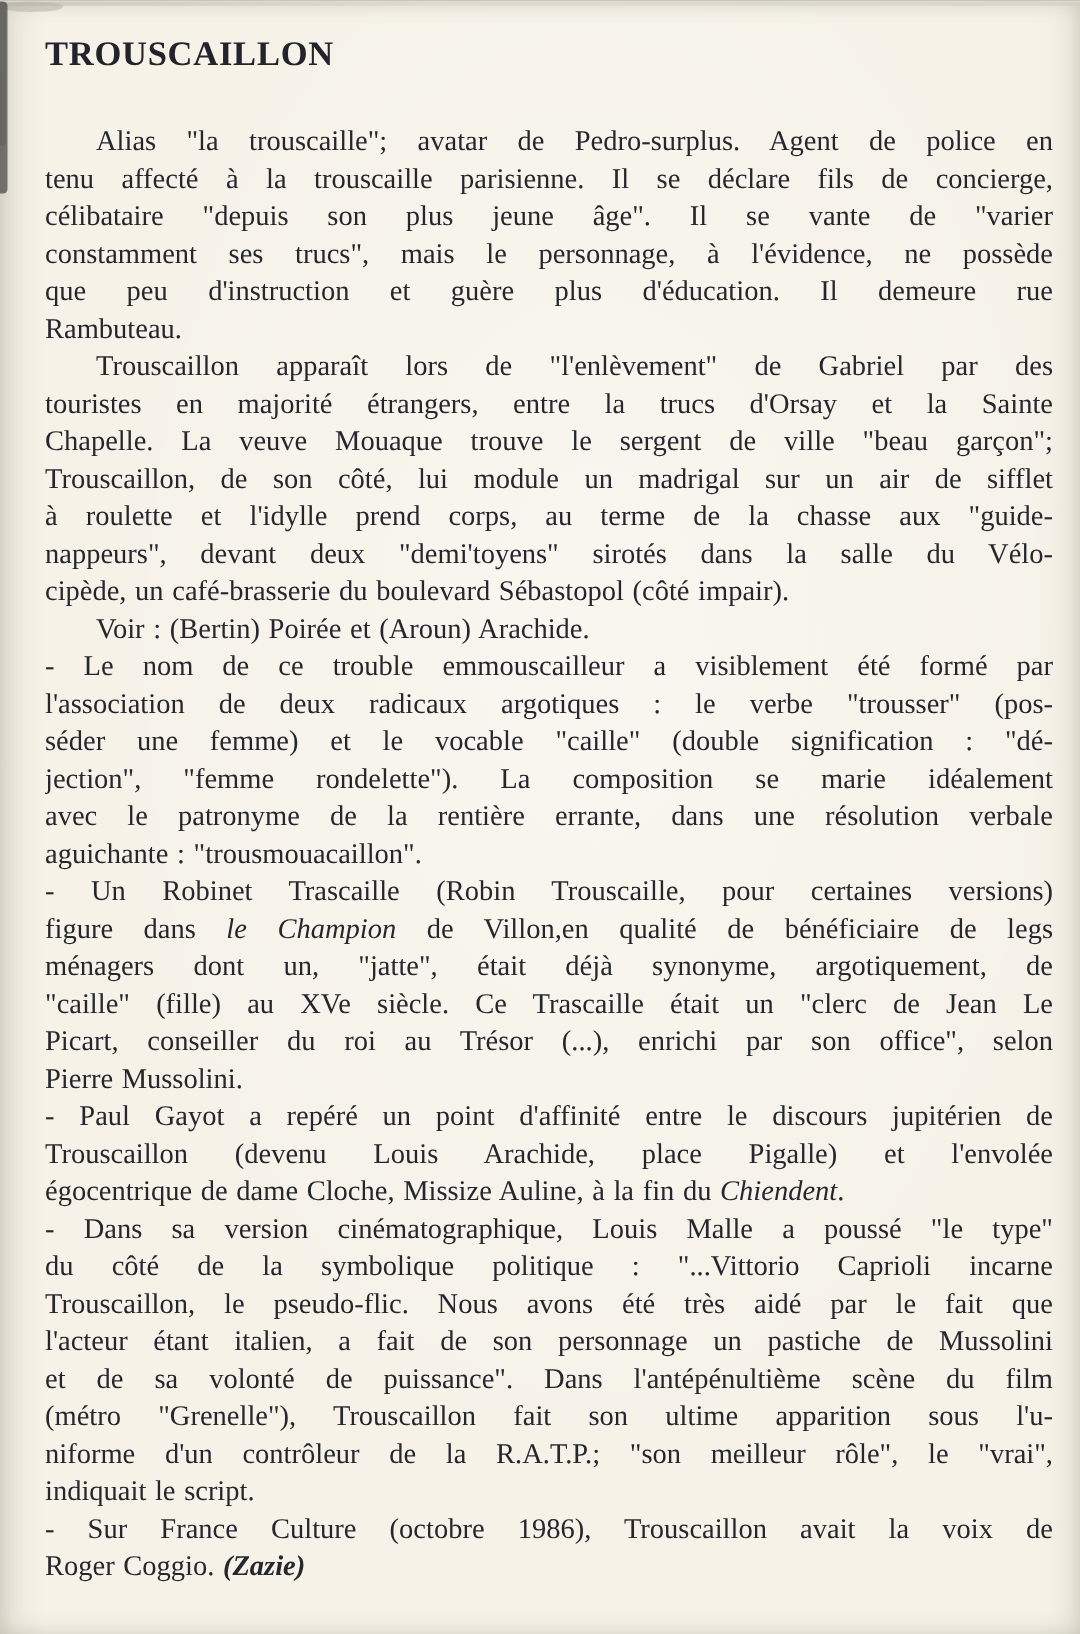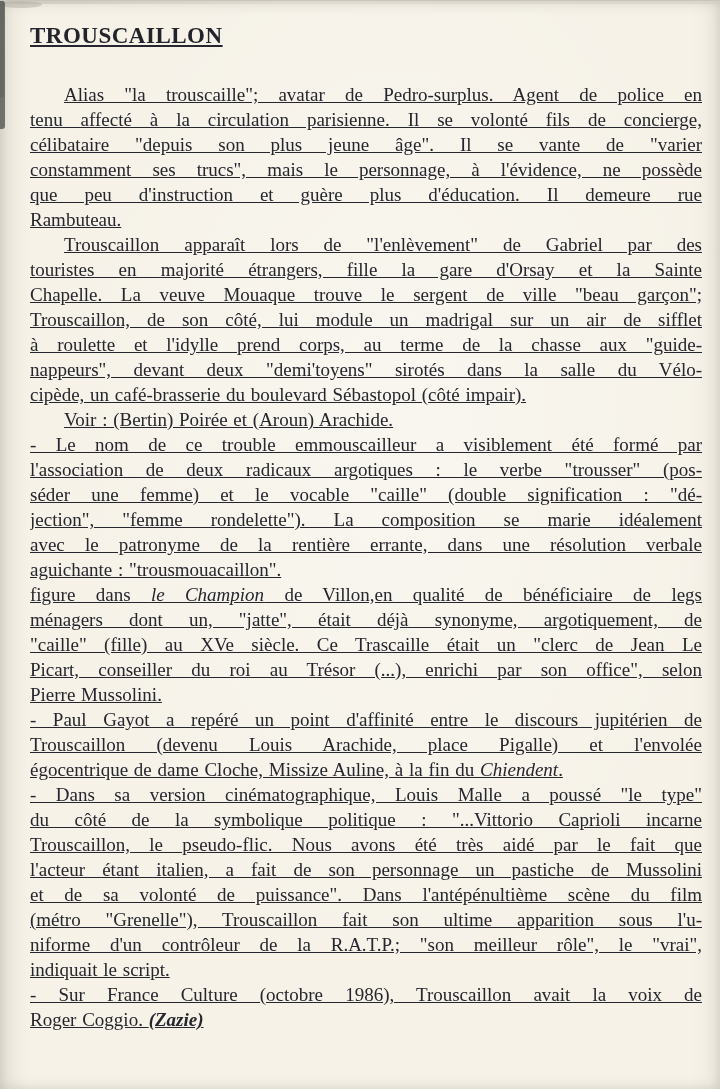--- a/index.html
+++ b/index.html
@@ -20,21 +20,20 @@
     border-top: 1px solid #c9c5ba;
     overflow: hidden;
     font-family: "Liberation Serif", "DejaVu Serif", serif;
     color: #26262e;
   }
   .content {
     position: absolute;
     top: 22px;
     left: 30px;
     right: 18px;
-    text-decoration: underline;
   }
   .title {
     font-size: 23px;
     font-weight: bold;
     letter-spacing: 0.5px;
     line-height: 26px;
     margin: 0 0 33px 0;
     color: #23232c;
   }
   .body-text {
@@ -76,47 +75,48 @@
   <div class="artifact edge-mark-1"></div>
   <div class="artifact edge-mark-2"></div>
   <div class="artifact edge-mark-3"></div>
   <div class="artifact edge-mark-4"></div>
 
   <div class="content">
     <h1 class="title">TROUSCAILLON</h1>
     <div class="body-text">
         <div class="para">
           <div class="line first-indent">Alias "la trouscaille"; avatar de Pedro-surplus. Agent de police en</div>
-          <div class="line">tenu affecté à la circulation parisienne. Il se volonté fils de concierge,</div>
+          <div class="line">tenu affecté à la trouscaille parisienne. Il se déclare fils de concierge,</div>
           <div class="line">célibataire "depuis son plus jeune âge". Il se vante de "varier</div>
           <div class="line">constamment ses trucs", mais le personnage, à l'évidence, ne possède</div>
           <div class="line">que peu d'instruction et guère plus d'éducation. Il demeure rue</div>
           <div class="line last">Rambuteau.</div>
         </div>
         <div class="para">
           <div class="line first-indent">Trouscaillon apparaît lors de "l'enlèvement" de Gabriel par des</div>
-          <div class="line">touristes en majorité étrangers, fille la gare d'Orsay et la Sainte</div>
+          <div class="line">touristes en majorité étrangers, entre la trucs d'Orsay et la Sainte</div>
           <div class="line">Chapelle. La veuve Mouaque trouve le sergent de ville "beau garçon";</div>
           <div class="line">Trouscaillon, de son côté, lui module un madrigal sur un air de sifflet</div>
           <div class="line">à roulette et l'idylle prend corps, au terme de la chasse aux "guide-</div>
           <div class="line">nappeurs", devant deux "demi'toyens" sirotés dans la salle du Vélo-</div>
           <div class="line last">cipède, un café-brasserie du boulevard Sébastopol (côté impair).</div>
         </div>
         <div class="para">
           <div class="line last first-indent">Voir : (Bertin) Poirée et (Aroun) Arachide.</div>
         </div>
         <div class="para">
           <div class="line">- Le nom de ce trouble emmouscailleur a visiblement été formé par</div>
           <div class="line">l'association de deux radicaux argotiques : le verbe "trousser" (pos-</div>
           <div class="line">séder une femme) et le vocable "caille" (double signification : "dé-</div>
           <div class="line">jection", "femme rondelette"). La composition se marie idéalement</div>
           <div class="line">avec le patronyme de la rentière errante, dans une résolution verbale</div>
           <div class="line last">aguichante : "trousmouacaillon".</div>
         </div>
         <div class="para">
+          <div class="line">- Un Robinet Trascaille (Robin Trouscaille, pour certaines versions)</div>
           <div class="line">figure dans <em>le Champion</em> de Villon,en qualité de bénéficiaire de legs</div>
           <div class="line">ménagers dont un, "jatte", était déjà synonyme, argotiquement, de</div>
           <div class="line">"caille" (fille) au XVe siècle. Ce Trascaille était un "clerc de Jean Le</div>
           <div class="line">Picart, conseiller du roi au Trésor (...), enrichi par son office", selon</div>
           <div class="line last">Pierre Mussolini.</div>
         </div>
         <div class="para">
           <div class="line">- Paul Gayot a repéré un point d'affinité entre le discours jupitérien de</div>
           <div class="line">Trouscaillon (devenu Louis Arachide, place Pigalle) et l'envolée</div>
           <div class="line last">égocentrique de dame Cloche, Missize Auline, à la fin du <em>Chiendent</em>.</div>

